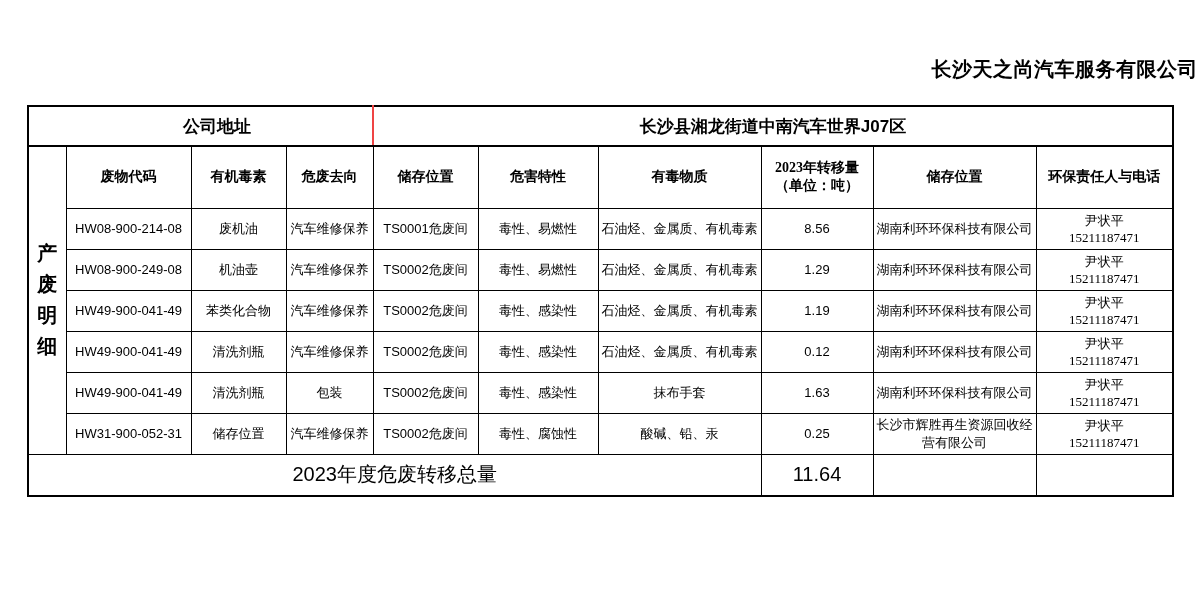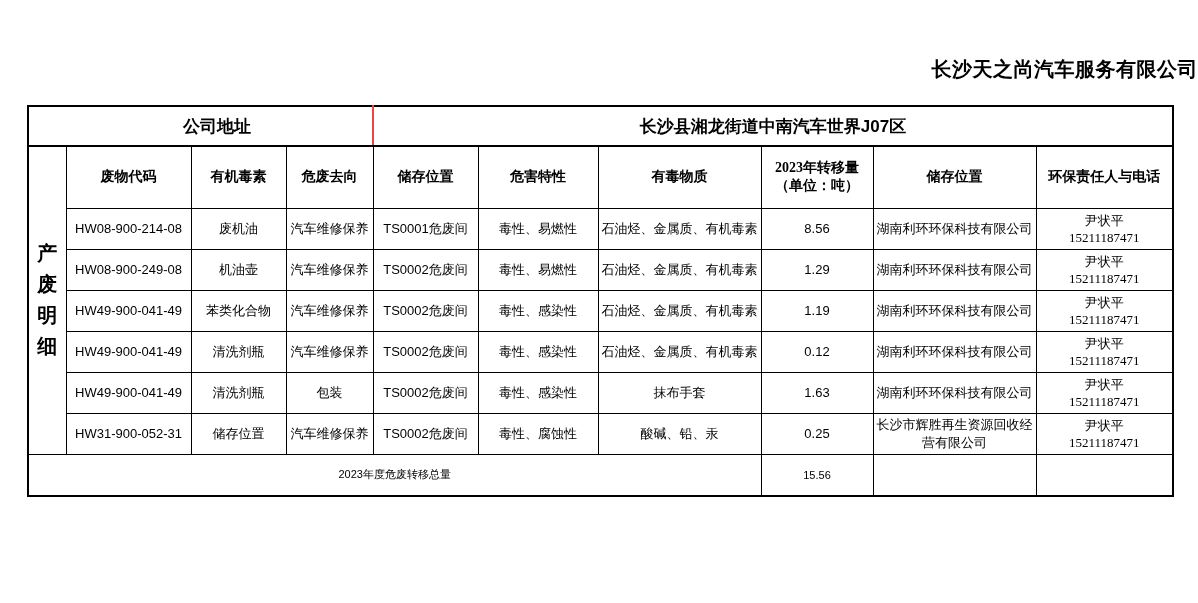--- a/index.html
+++ b/index.html
@@ -35,21 +35,21 @@
   }
   
   tr.addr-row td { height: 40px; font-size: 17px; font-weight: bold; border-bottom: 2px solid #000; }
   tr.addr-row td.addr-label { border-right: 2px solid #ef4444; padding-left: 36px; }
   
   tr.head-row th { height: 62px; font-size: 14px; font-weight: bold; }
   
   tr.data-row td { height: 41px; font-size: 13px; }
   td.amount-cell { font-size: 15px; }
   
-  tr.total-row td { height: 42px; font-size: 11px; }
+  tr.total-row td { height: 42px; font-size: 20px; }
   
   td.side-cell {
     font-size: 20px;
     font-weight: bold;
     line-height: 1.55;
     white-space: pre-line;
     padding: 0;
   }
   .pre { white-space: pre-line; font-family: Liberation Serif, serif; }
 </style>
@@ -170,20 +170,20 @@
       <td>毒性、腐蚀性</td>
       <td>酸碱、铅、汞</td>
       <td class="amount-cell">0.25</td>
       <td>长沙市辉胜再生资源回收经营有限公司</td>
       <td class="pre">尹状平
 15211187471</td>
     </tr>
 
     <tr class="total-row">
       <td colspan="7">2023年度危废转移总量</td>
-      <td>15.56</td>
+      <td>11.64</td>
       <td></td>
       <td></td>
     </tr>
 
   </tbody>
     </table>
 </div>
 
 </body></html>

